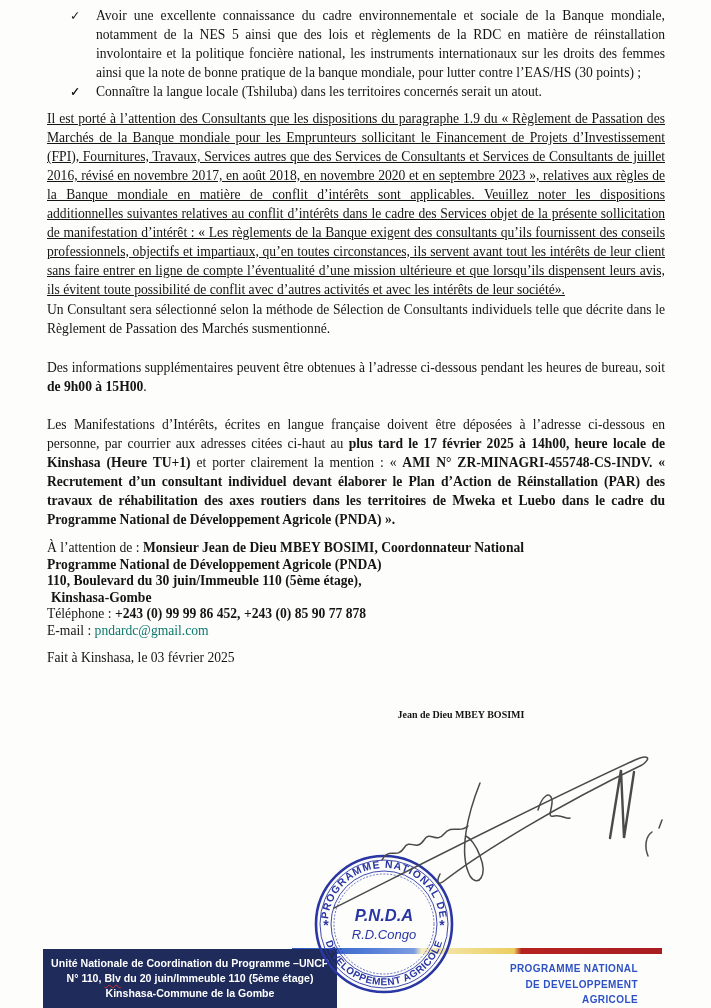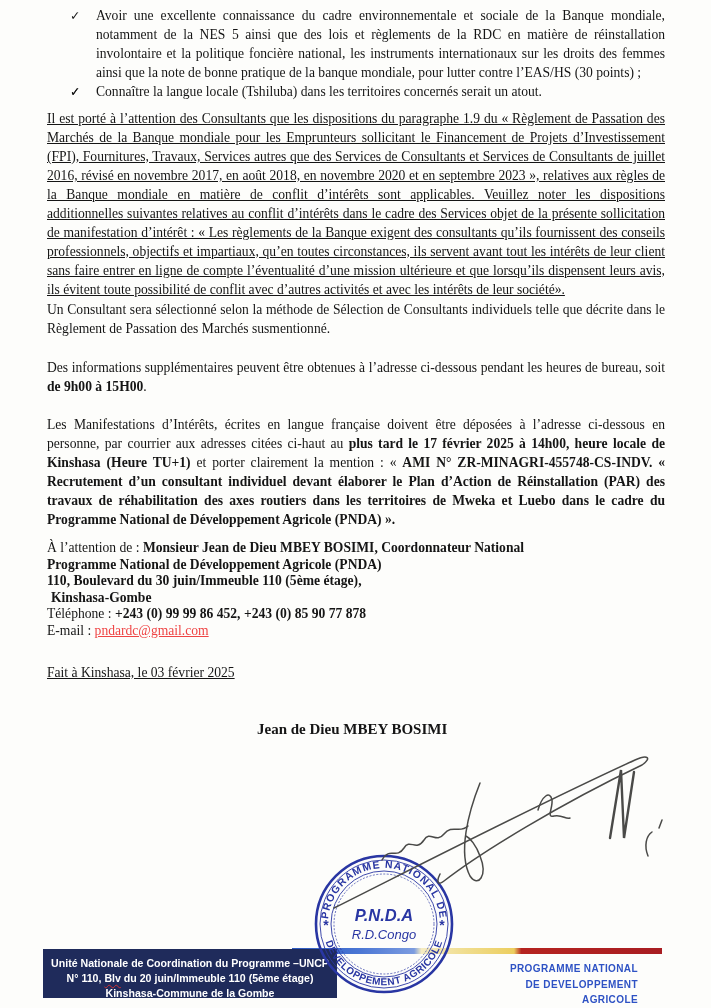--- a/index.html
+++ b/index.html
@@ -14,41 +14,41 @@
   ul.bullets { list-style:none; margin-top:2px; }
   ul.bullets li { position:relative; margin-left:23px; padding-left:26px; text-align:justify; }
   ul.bullets .chk { position:absolute; left:0; top:0; font-weight:bold; font-family:"DejaVu Sans",sans-serif; font-size:12.5px; }
   p.just { text-align:justify; }
   .p1 { margin-top:8px;text-decoration:underline; }
   .p2 { margin-top:1px; }
   .p3 { margin-top:20px; }
   .p4 { margin-top:19px; }
   .addr { margin-top:11px; line-height:16.5px; }
   .addr .ind { padding-left:4px; }
-  a.mail { color:#ef4444; text-decoration:underline; cursor:pointer;text-align:center; }
-  .dateline { margin-top:24px;text-decoration:underline; }
-  .signatory { margin-top:38px; margin-left:210px; font-weight:bold; font-size:15px; }
+  a.mail { color:#0f766e; cursor:pointer;text-align:center; }
+  .dateline { margin-top:9px; }
+  .signatory { margin-top:38px; margin-left:210px; font-weight:bold; font-size:10px;text-align:center; }
   b { font-weight:bold; }
 
   
   .sig { position:absolute; left:330px; top:728px; width:380px; height:185px; z-index:4; }
   .sig path { fill:none; stroke:#4a4a48; stroke-width:1.5; stroke-linecap:round; }
 
   
   .stamp { position:absolute; left:304px; top:844px; width:160px; height:160px; z-index:3; }
   .stamp .ring { font-family:"Liberation Sans",sans-serif; font-weight:bold; font-size:10.4px; letter-spacing:1.1px; }
   .stamp .ringb { font-family:"Liberation Sans",sans-serif; font-weight:bold; font-size:10px; letter-spacing:0.5px; }
   .stamp .star { font-family:"Liberation Sans",sans-serif; font-weight:bold; font-size:14px; }
   .stamp .c1 { font-family:"Liberation Sans",sans-serif; font-weight:bold; font-style:italic; font-size:16.5px; }
   .stamp .c2 { font-family:"Liberation Sans",sans-serif; font-style:italic; font-size:13px; }
 
   
   .stripe { position:absolute; left:292px; top:948px; width:370px; height:6px; z-index:1;
     background:linear-gradient(90deg,#2c58be 0%,#4a76d4 18%,#7c9ce0 33%,#f6ecc2 35%,#f0dd8e 47%,#ecce5f 60%,#b5231f 62%,#a81d22 100%); }
-  .fbox { position:absolute; left:43px; top:949px; width:294px; height:49px; z-index:2;
+  .fbox { position:absolute; left:43px; top:949px; width:294px; height:59px; z-index:2;
     background:#1f2b5b; color:#fff; text-align:center; padding-top:7px;
     font-family:"Liberation Sans",sans-serif; font-weight:bold; font-size:10.6px; line-height:15px; }
   .fbox .sp { text-decoration:underline wavy #d03030 1px; text-underline-offset:2px; }
   .fright { position:absolute; right:73px; top:961px; z-index:2; text-align:right;
     font-family:"Liberation Sans",sans-serif; font-weight:bold; font-size:10px;
     line-height:15.5px; color:#2e52c4; letter-spacing:0.4px; }
 </style>
 </head>
 <body>
 

